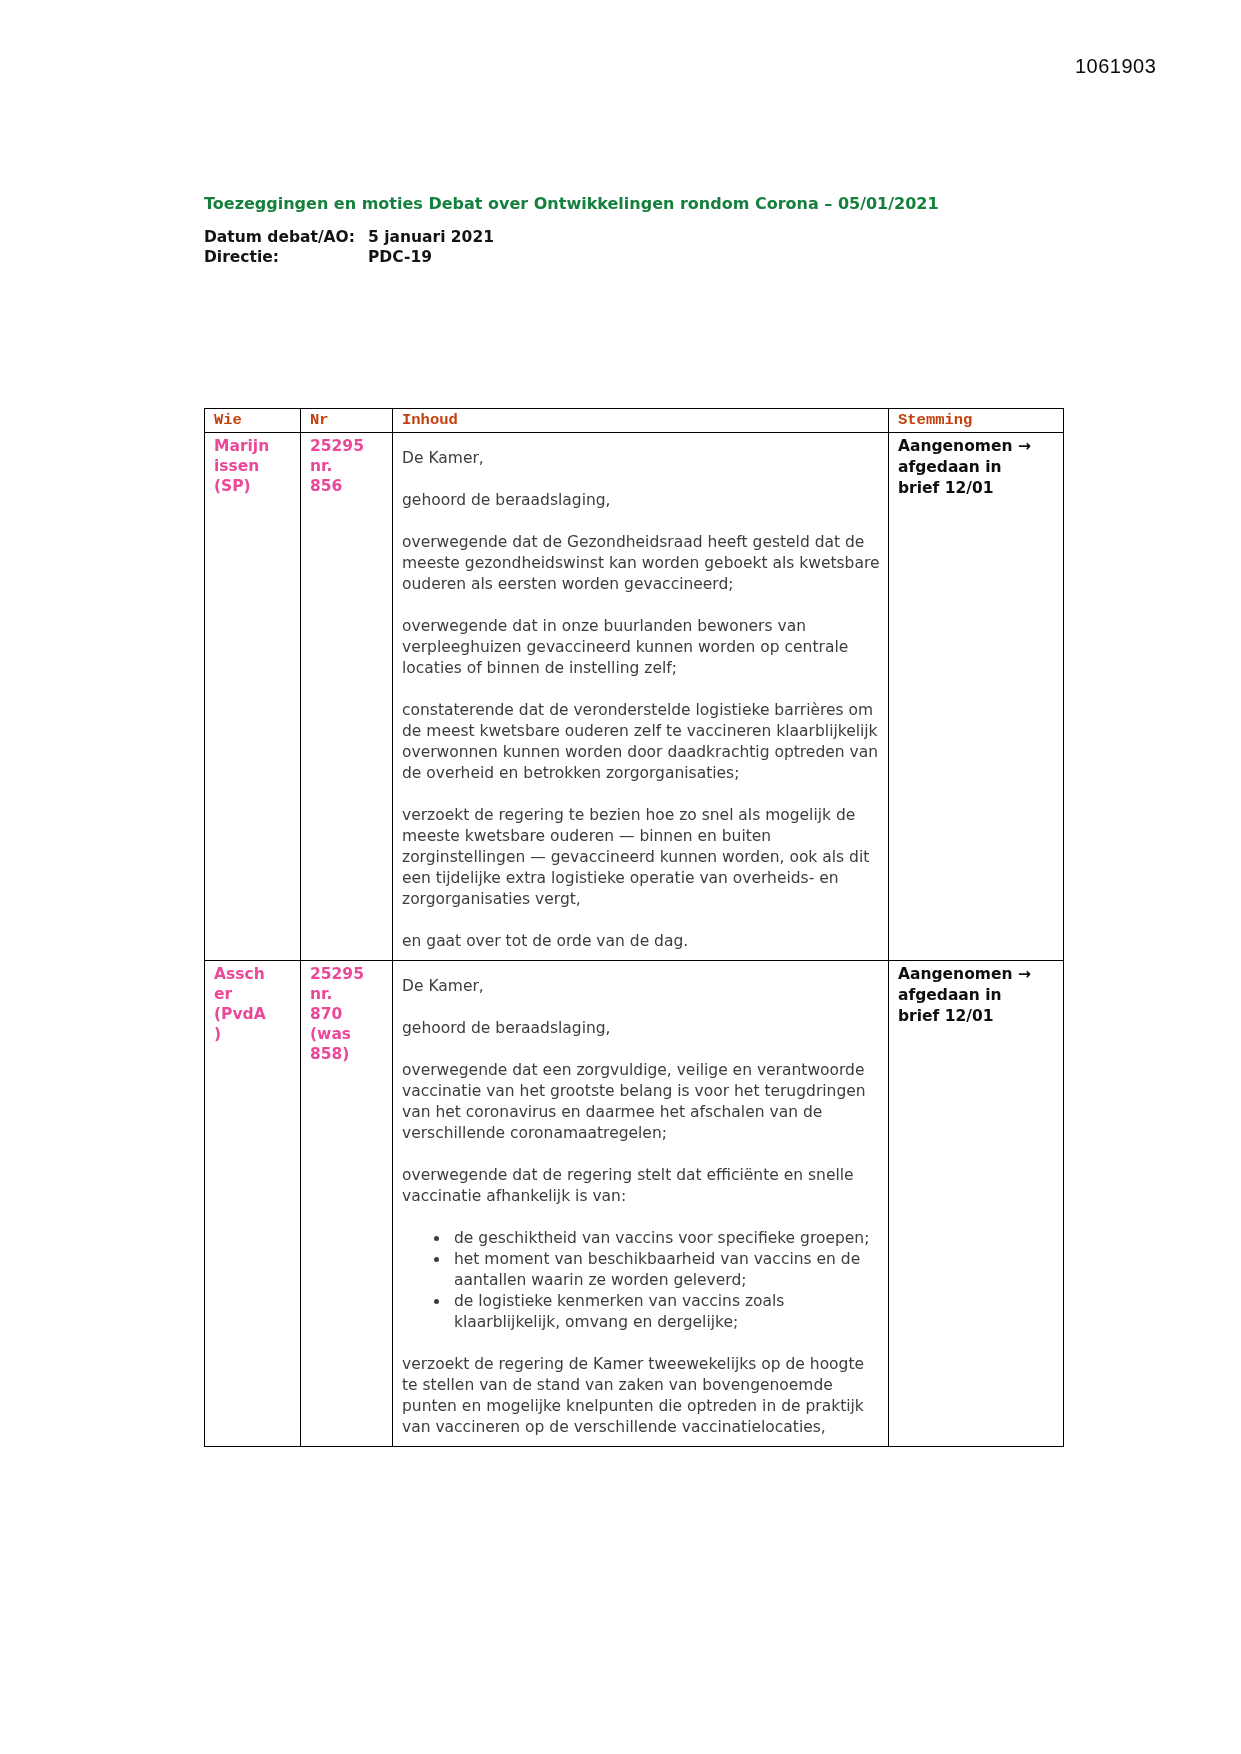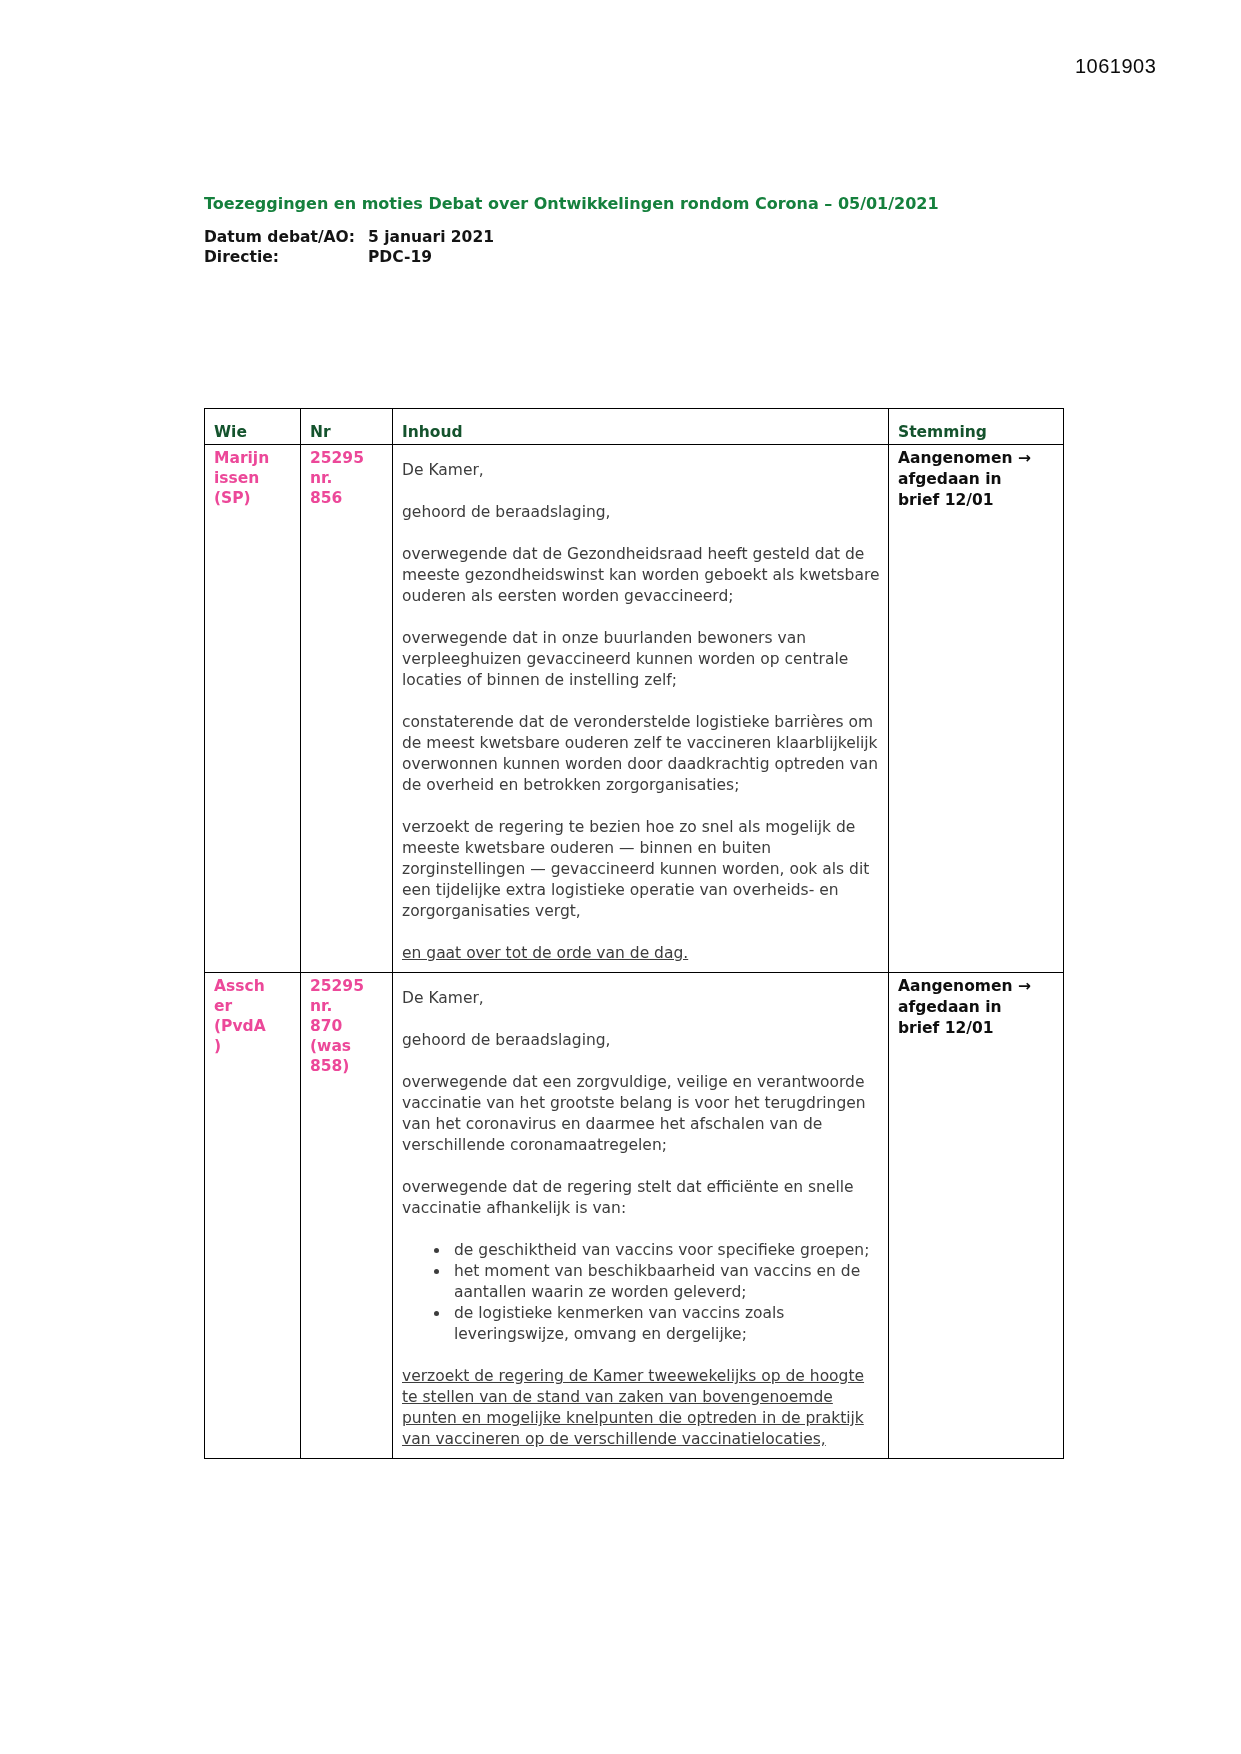--- a/index.html
+++ b/index.html
@@ -33,35 +33,36 @@
     border-collapse:collapse;table-layout:fixed;
     background:#fff;
   }
   table.moties th,table.moties td{
     border:1px solid #000;
     vertical-align:top;
     text-align:left;
     font-size:15.5px;
   }
   table.moties th{
-    padding:13px 8px 2px 9px;
-    font-weight:bold;color:#14532d;
+    padding:1px 8px 2px 9px;
+    font-weight:bold;color:#c2410c;
     line-height:20px;
+    font-family:Liberation Mono, monospace;
   }
   table.moties td{padding:3px 8px 8px 9px;}
   td.cell-wie,td.cell-nr{
     font-weight:bold;color:#ec4899;line-height:20px;
   }
   td.cell-wie .v{display:block;width:56px;overflow-wrap:break-word;word-wrap:break-word;}
   td.cell-nr .v{display:block;width:60px;}
   td.cell-stemming{font-weight:bold;color:#0e0e0e;line-height:21px;}
   td.cell-stemming .v{display:block;width:150px;}
   td.cell-inhoud{color:#3d3d3d;}
   td.cell-inhoud p{margin:12px 0 21px 0;line-height:21px;}
-  td.cell-inhoud p.last{margin-bottom:0;text-decoration:underline;}
+  td.cell-inhoud p.last{margin-bottom:0;}
   td.cell-inhoud ul{margin:0 0 21px 0;padding:0 0 0 48px;list-style:disc outside;}
   td.cell-inhoud li{line-height:21px;padding-left:4px;}
 </style>
 </head>
 <body>
 
 <div class="doc-number">1061903</div>
 
 <div class="title">Toezeggingen en moties Debat over Ontwikkelingen rondom Corona – 05/01/2021</div>
 
@@ -120,21 +121,21 @@
         <span class="v">25295 nr. 870 (was 858)</span>
       </td>
       <td class="cell-inhoud">
         <p>De Kamer,</p>
         <p>gehoord de beraadslaging,</p>
         <p>overwegende dat een zorgvuldige, veilige en verantwoorde vaccinatie van het grootste belang is voor het terugdringen van het coronavirus en daarmee het afschalen van de verschillende coronamaatregelen;</p>
         <p>overwegende dat de regering stelt dat efficiënte en snelle vaccinatie afhankelijk is van:</p>
         <ul>
           <li>de geschiktheid van vaccins voor specifieke groepen;</li>
           <li>het moment van beschikbaarheid van vaccins en de aantallen waarin ze worden geleverd;</li>
-          <li>de logistieke kenmerken van vaccins zoals leveringswijze, omvang en dergelijke;</li>
+          <li>de logistieke kenmerken van vaccins zoals klaarblijkelijk, omvang en dergelijke;</li>
         </ul>
         <p class="last">verzoekt de regering de Kamer tweewekelijks op de hoogte te stellen van de stand van zaken van bovengenoemde punten en mogelijke knelpunten die optreden in de praktijk van vaccineren op de verschillende vaccinatielocaties,</p>
       </td>
       <td class="cell-stemming">
         <span class="v">Aangenomen → afgedaan in brief 12/01</span>
       </td>
     </tr>
   </tbody>
 </table>
 

